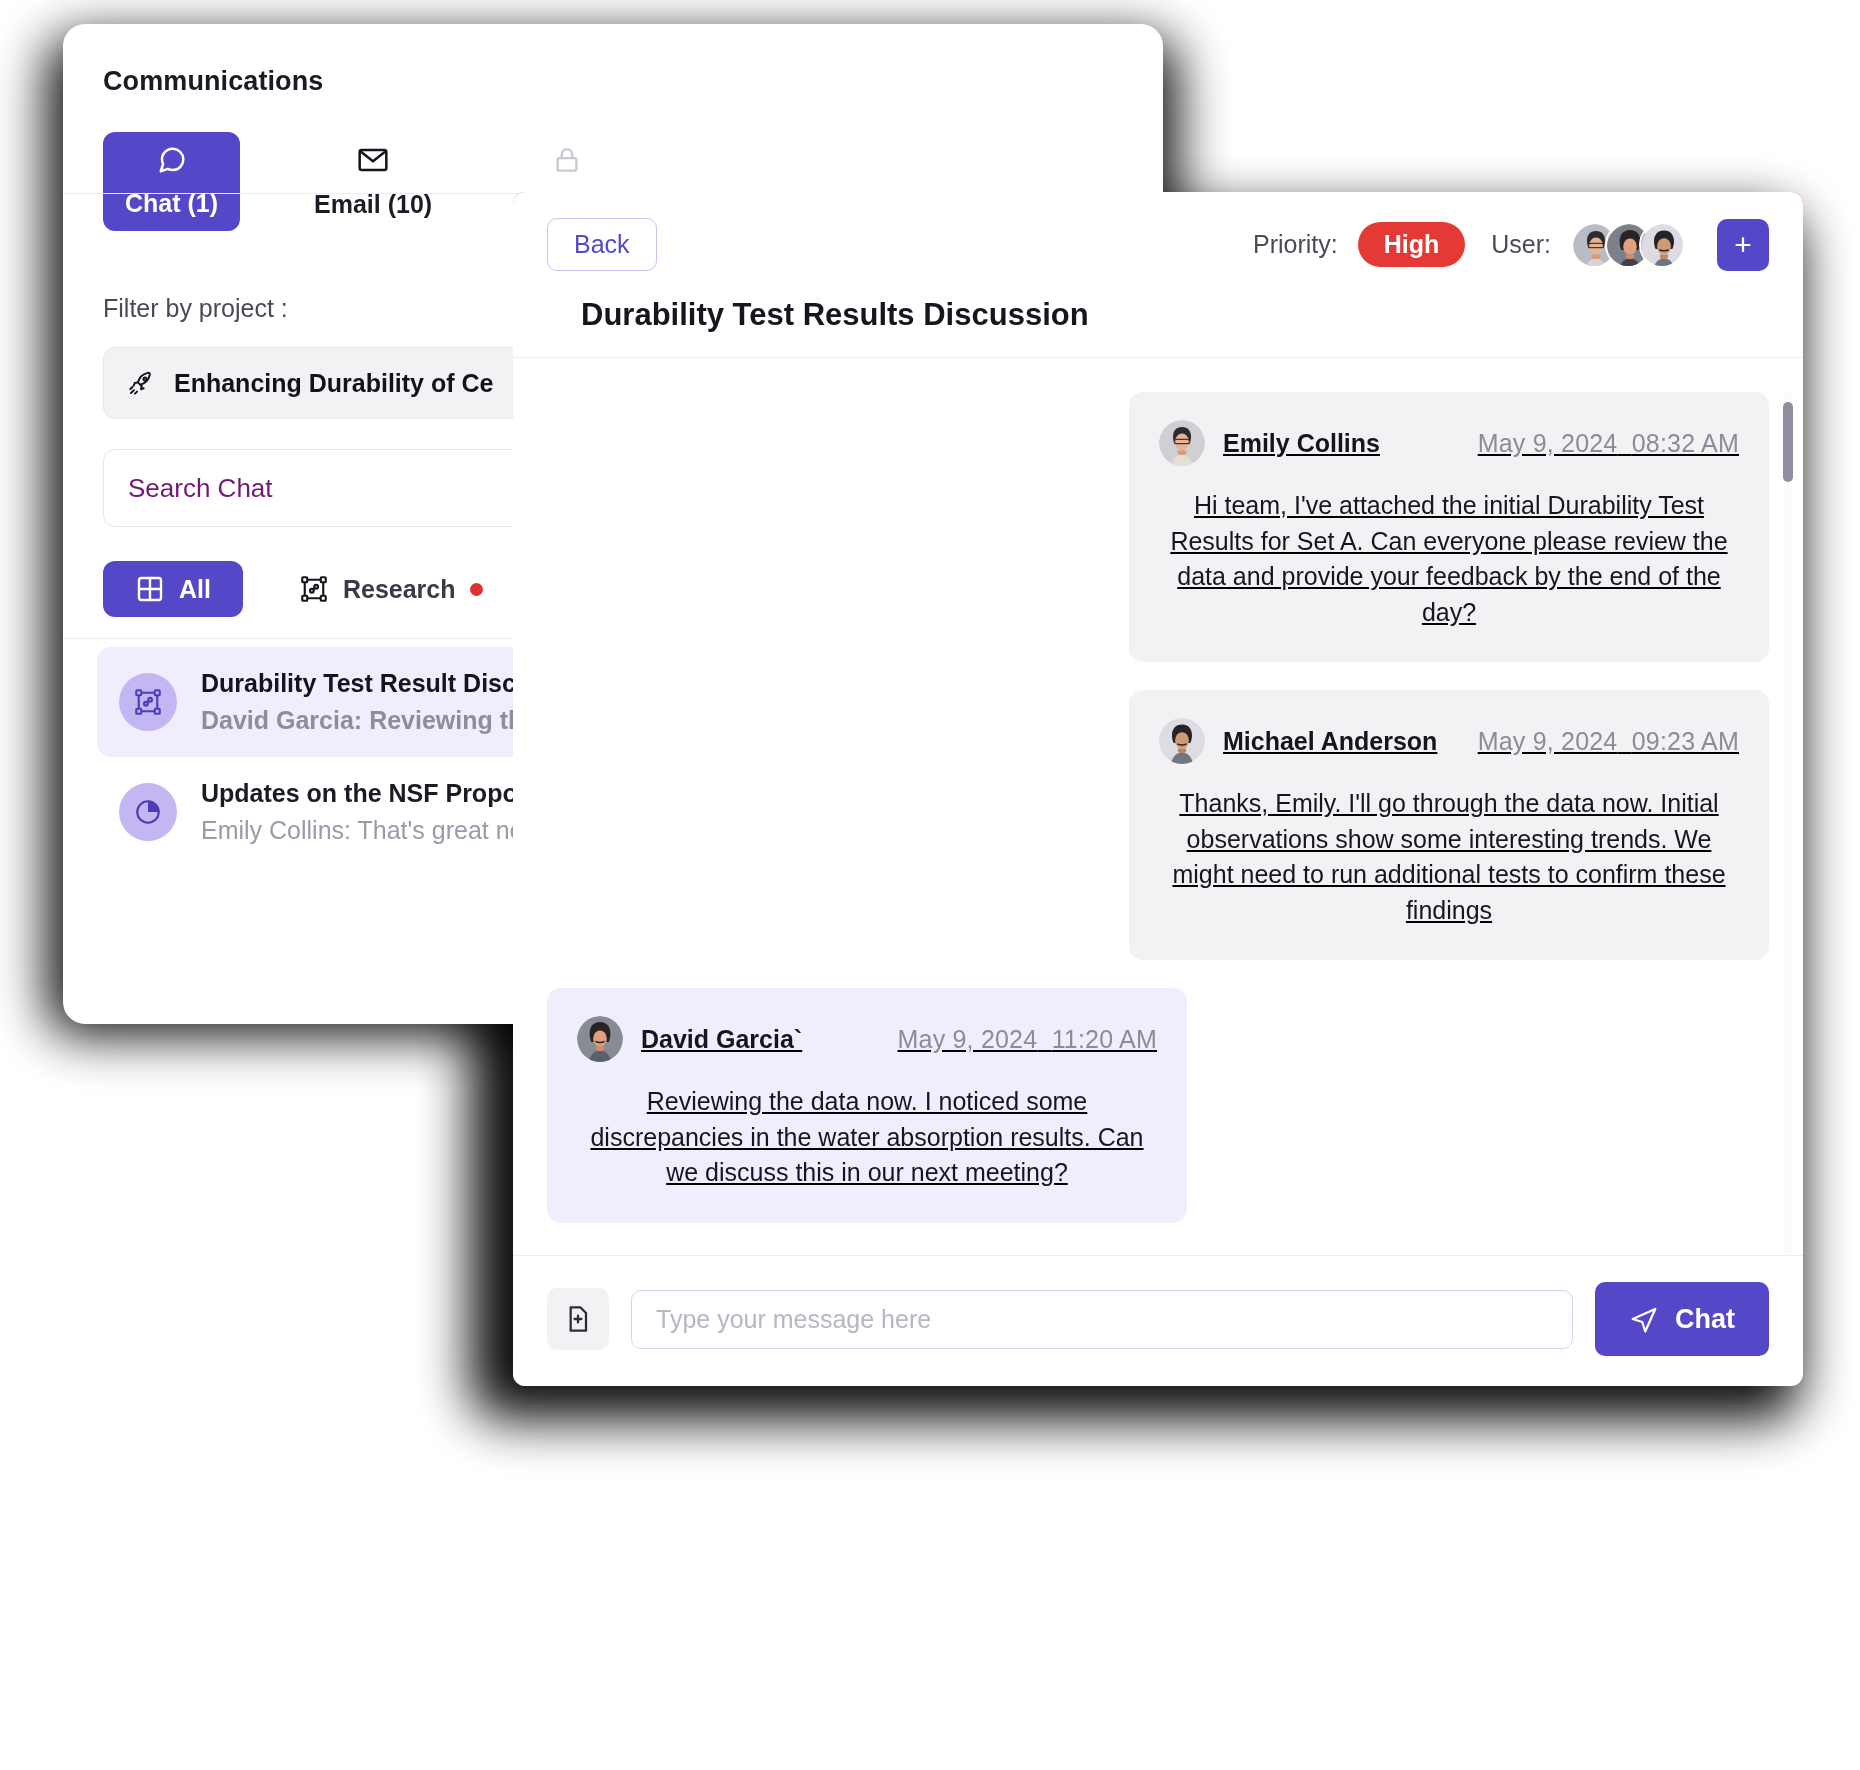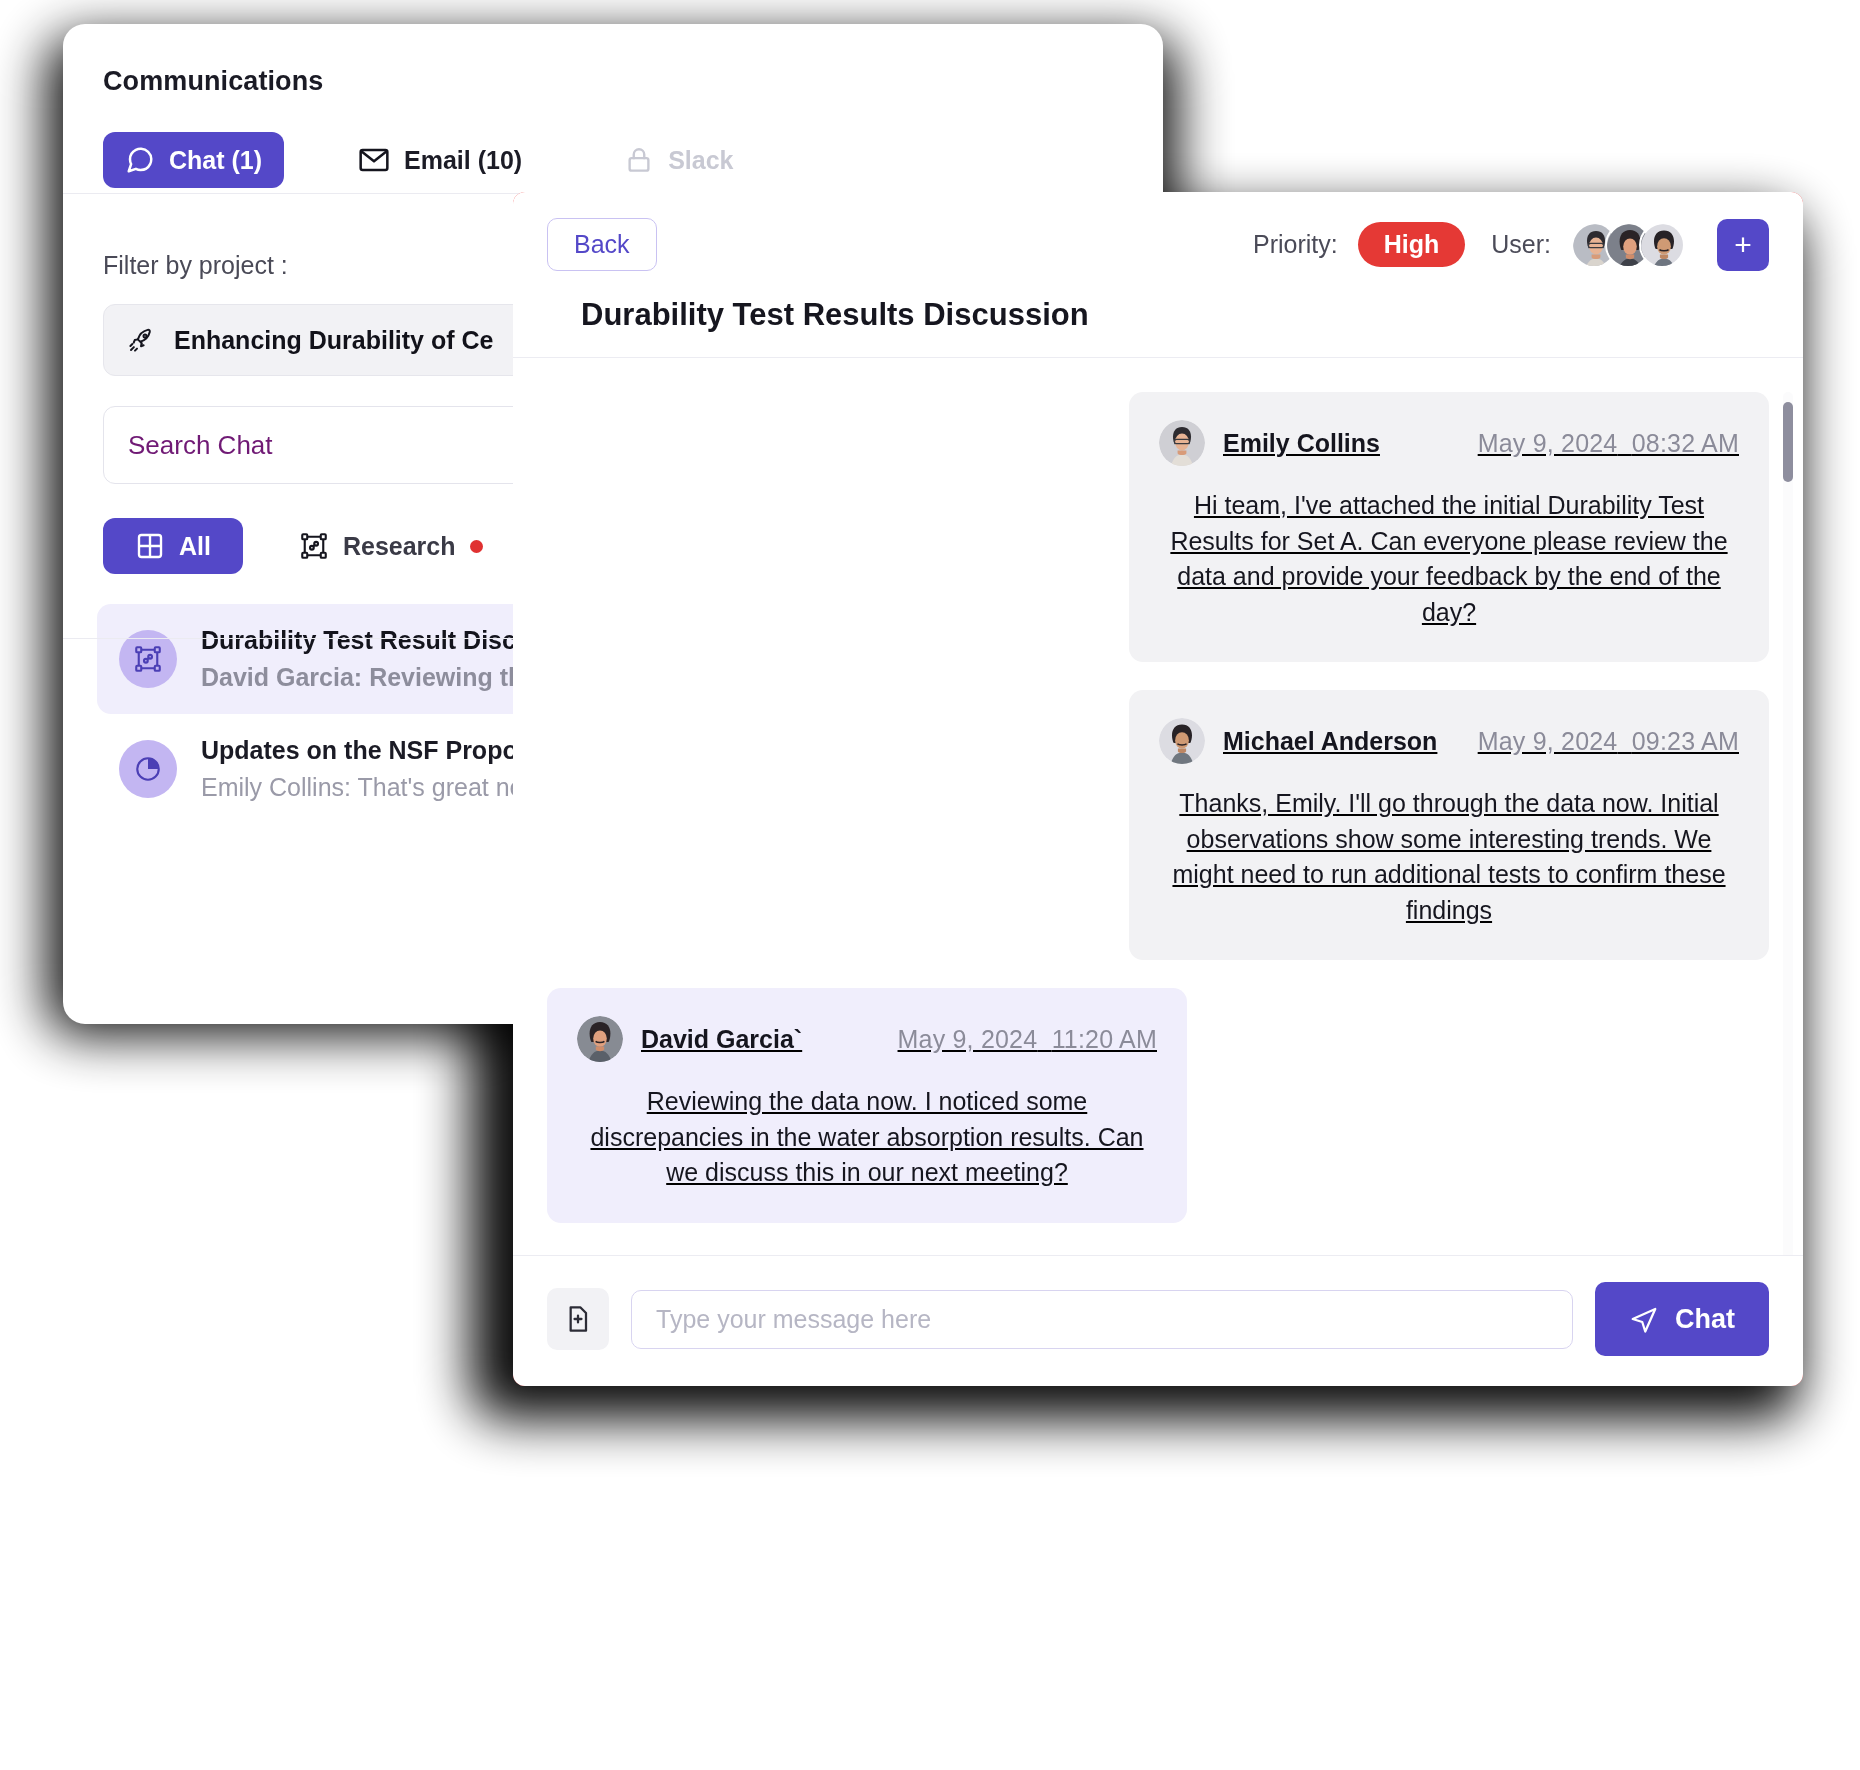--- a/index.html
+++ b/index.html
@@ -41,20 +41,21 @@
     padding: 34px 0 0 40px;
     gap: 0px;
   }
   .tab {
     display: flex; align-items: center; gap: 14px;
     font-size: 25px; font-weight: 700;
     border-radius: 12px;
     padding: 13px 22px;
     color: #3b3b46;
     cursor: pointer;
+    flex-direction: column;
   }
   .tab.active { background: #5448c8; color: #fff; }
   .tab.plain { color: #1c1c26; font-weight: 600; margin-left: 52px; }
   .tab.disabled { color: #c8c9d3; font-weight: 600; margin-left: 58px; }
   .tabs-underline {
     position: absolute; left: 63px; top: 193px;
     width: 1100px; height: 1px; background: #ebebf1;
   }
   .lp-body { padding: 40px 0 0 40px; }
   .filter-label {

